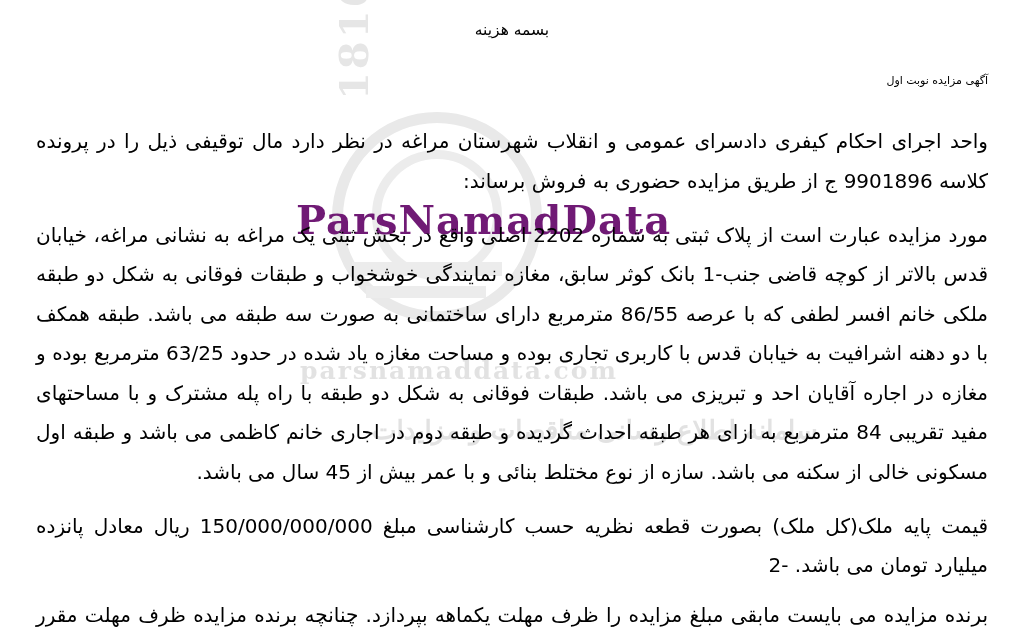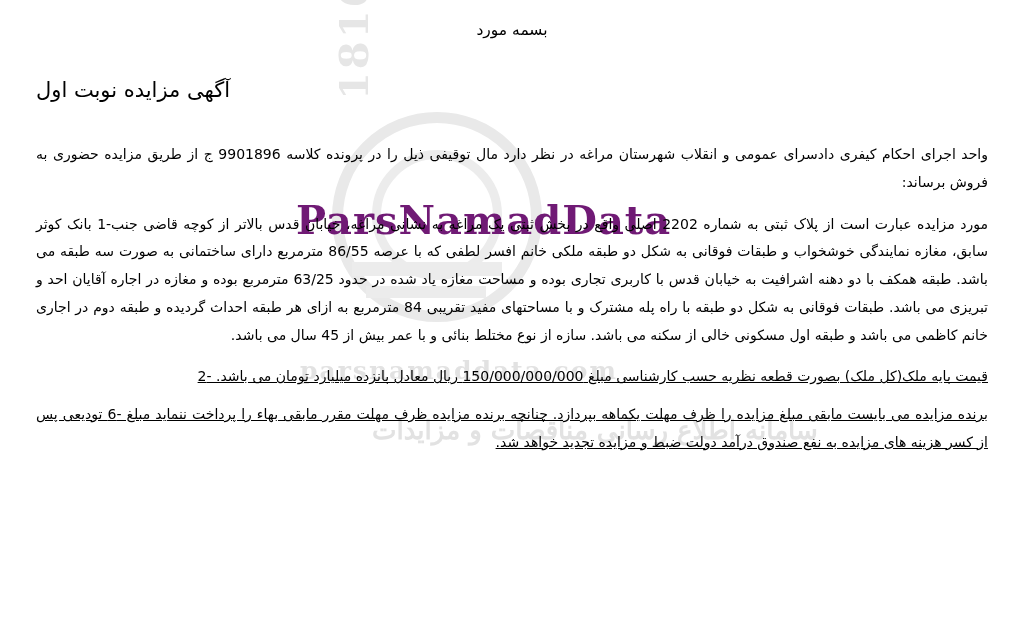--- a/index.html
+++ b/index.html
@@ -93,51 +93,51 @@
     padding: 16px 36px 0 36px;
     box-sizing: border-box;
     direction: rtl;
   }
   .center-line {
     text-align: center;
     font-size: 15.5px;
     line-height: 1.9;
   }
   .heading {
-    text-align: left;
-    font-size: 21px;
+    text-align: right;
+    font-size: 11px;
     line-height: 1.9;
   }
   .spacer-md { height: 26px; }
   .spacer-lg { height: 30px; }
   .para {
     margin: 0 0 14px 0;
-    font-size: 14px;
+    font-size: 20px;
     line-height: 1.98;
     text-align: justify;
   }
-  .para-tight { margin-bottom: 10px; text-decoration: underline; }
+  .para-tight { margin-bottom: 10px; }
 </style>
 </head>
 <body>
 
 <div class="watermark">
   <div class="wm-ring"></div>
   <div class="wm-ring2"></div>
   <div class="wm-bar wm-bar-a"></div>
   <div class="wm-bar wm-bar-b"></div>
   <div class="wm-text wm-num">1001 1816</div>
   <div class="wm-text wm-main">ParsNamadData</div>
   <div class="wm-text wm-fa">سامانه اطلاع رسانی مناقصات و مزایدات</div>
   <div class="wm-text wm-sub">parsnamaddata.com</div>
 </div>
 
 <div class="page">
 
-  <div class="center-line">بسمه مورد</div>
+  <div class="center-line">بسمه هزینه</div>
 
   <div class="spacer-md"></div>
 
   <div class="heading">آگهی مزایده نوبت اول</div>
 
   <div class="spacer-lg"></div>
 
   <p class="para">واحد اجرای احکام کیفری دادسرای عمومی و انقلاب شهرستان مراغه در نظر دارد مال توقیفی ذیل را در پرونده کلاسه 9901896 ج از طریق مزایده حضوری به فروش برساند:</p>
 
   <p class="para">مورد مزایده عبارت است از پلاک ثبتی به شماره 2202 اصلی واقع در بخش ثبتی یک مراغه به نشانی مراغه، خیابان قدس بالاتر از کوچه قاضی جنب-1 بانک کوثر سابق، مغازه نمایندگی خوشخواب و طبقات فوقانی به شکل دو طبقه ملکی خانم افسر لطفی که با عرصه 86/55 مترمربع دارای ساختمانی به صورت سه طبقه می باشد. طبقه همکف با دو دهنه اشرافیت به خیابان قدس با کاربری تجاری بوده و مساحت مغازه یاد شده در حدود 63/25 مترمربع بوده و مغازه در اجاره آقایان احد و تبریزی می باشد. طبقات فوقانی به شکل دو طبقه با راه پله مشترک و با مساحتهای مفید تقریبی 84 مترمربع به ازای هر طبقه احداث گردیده و طبقه دوم در اجاری خانم کاظمی می باشد و طبقه اول مسکونی خالی از سکنه می باشد. سازه از نوع مختلط بنائی و با عمر بیش از 45 سال می باشد.</p>

